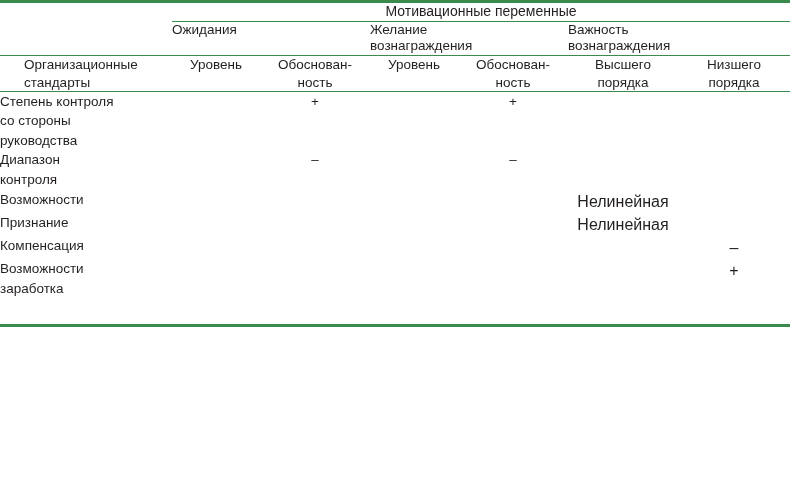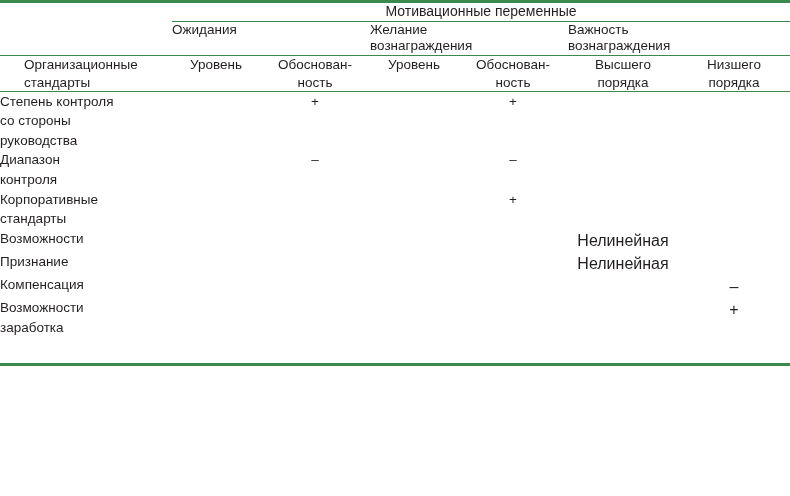--- a/index.html
+++ b/index.html
@@ -190,32 +190,20 @@
           <span>контроля</span>
         </td>
         <td class="mark"></td>
         <td class="mark">–</td>
         <td class="mark"></td>
         <td class="mark">–</td>
         <td class="mark word"></td>
         <td class="mark word"></td>
       </tr>
 
-      <tr>
-        <td class="param">
-          <span>Корпоративные</span><br>
-          <span>стандарты</span>
-        </td>
-        <td class="mark"></td>
-        <td class="mark"></td>
-        <td class="mark"></td>
-        <td class="mark">+</td>
-        <td class="mark word"></td>
-        <td class="mark word"></td>
-      </tr>
 
 
       <tr>
         <td class="param">
           <span>Возможности</span>
         </td>
         <td class="mark"></td>
         <td class="mark"></td>
         <td class="mark"></td>
         <td class="mark"></td>

